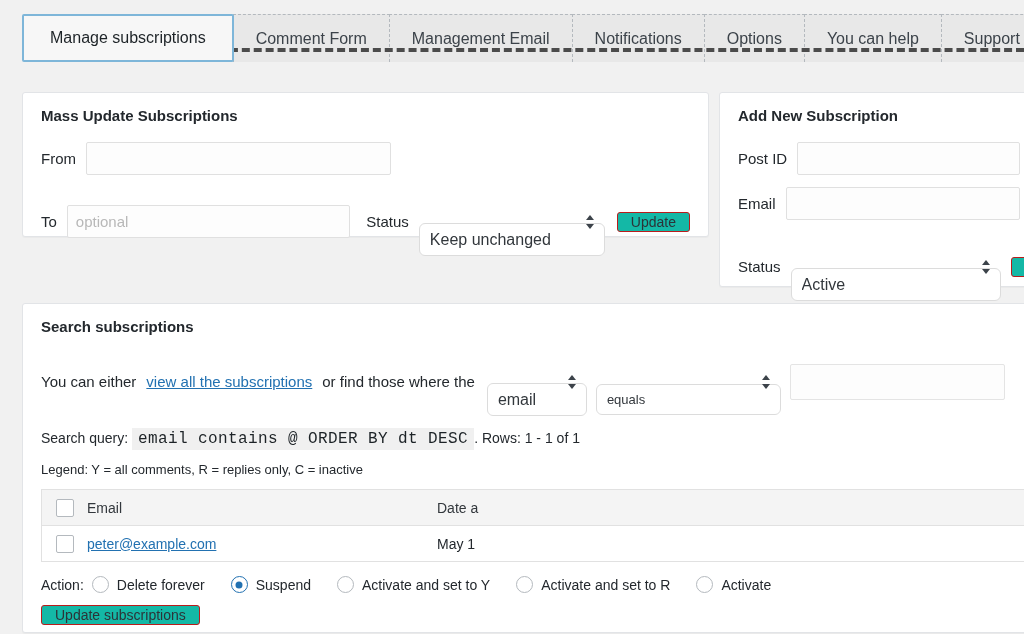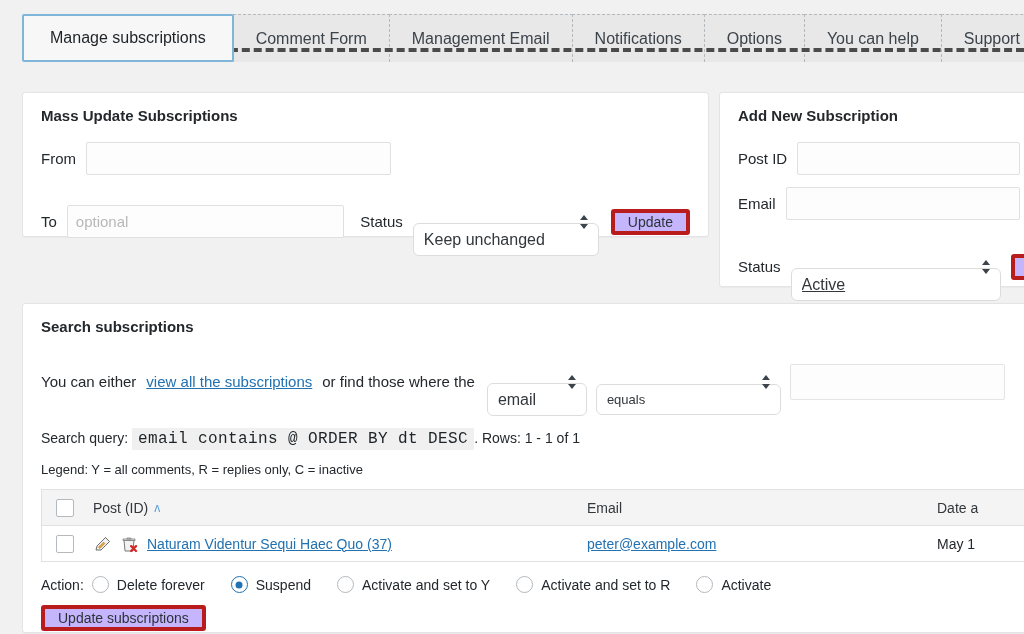--- a/index.html
+++ b/index.html
@@ -167,22 +167,22 @@
     width: 10px;
     height: 16px;
     pointer-events: none;
   }
   .caret-updown svg { display: block; }
 
   .btn {
     font-family: "Liberation Sans", sans-serif;
     font-size: 14px;
     color: #2c3338;
-    background: #c4b5fd;
-    border: 4px solid #b91c1c;
+    background: #14b8a6;
+    border: 1px solid #b91c1c;
     border-radius: 3px;
     padding: 1px 13px;
     cursor: pointer;
     white-space: nowrap;
     box-sizing: border-box;
   }
 
   
   .panel-search {
     margin: 16px 0 0 22px;
@@ -399,21 +399,21 @@
     </div>
 
     <div class="field-row">
       <span class="field-label">Email</span>
       <input class="txt txt-email" type="text" value="" style="">
     </div>
 
     <div class="field-row">
       <span class="field-label">Status</span>
       <span class="sel-wrap">
-        <select class="sel" style="width:210px;text-decoration:underline;">
+        <select class="sel" style="width:210px;">
           <option>Active</option>
         </select>
         <span class="caret-updown">
           <svg viewBox="0 0 10 16" width="10" height="16">
             <path d="M5 1 L9 6 L1 6 Z" fill="#3c434a"></path>
             <path d="M5 15 L1 10 L9 10 Z" fill="#3c434a"></path>
           </svg>
         </span>
       </span>
       <button class="btn" style="margin-left:10px;">A</button>
@@ -466,51 +466,27 @@
     <span class="query-code">email contains @ ORDER BY dt DESC</span><span>. Rows: 1 - 1 of 1</span>
   </div>
 
   <div class="legend-line">Legend: Y = all comments, R = replies only, C = inactive</div>
 
   <div class="tbl">
     <div class="tr head">
       <div class="td-check">
         <span class="cbox"></span>
       </div>
-      <div class="td-post">
-        <span>Post (ID)</span>
-        <span class="sortcaret">ʌ</span>
-      </div>
       <div class="td-email">Email</div>
       <div class="td-date">Date a</div>
     </div>
 
     <div class="tr">
       <div class="td-check">
         <span class="cbox"></span>
-      </div>
-      <div class="td-post">
-        <span class="row-icons">
-          <span>
-            <svg class="ico" viewBox="0 0 20 20">
-              <path d="M3 16 L4 12 L12.5 3.5 L16.5 7.5 L8 16 Z" fill="#f0f0f0" stroke="#6d6d6d" stroke-width="1"></path>
-              <path d="M12.5 3.5 L16.5 7.5" stroke="#6d6d6d" stroke-width="1"></path>
-              <path d="M5.5 13.2 L10.5 8.2 L11.8 9.5 L6.8 14.5 Z" fill="#e8a33d" stroke="#b97c1f" stroke-width=".7"></path>
-            </svg>
-          </span>
-          <span>
-            <svg class="ico" viewBox="0 0 20 20">
-              <path d="M5 6 H15 L14 17 H6 Z" fill="#f2f2f2" stroke="#7a7a7a" stroke-width="1"></path>
-              <path d="M4 5 H16 V6.5 H4 Z" fill="#e6e6e6" stroke="#7a7a7a" stroke-width=".8"></path>
-              <path d="M8 4 H12 V5 H8 Z" fill="#dcdcdc" stroke="#7a7a7a" stroke-width=".7"></path>
-              <path d="M12.2 12.2 L17 17 M17 12.2 L12.2 17" stroke="#d12a2a" stroke-width="2.4" stroke-linecap="round"></path>
-            </svg>
-          </span>
-        </span>
-        <a href="#">Naturam Videntur Sequi Haec Quo (37)</a>
       </div>
       <div class="td-email">
         <a href="#">peter@example.com</a>
       </div>
       <div class="td-date">May 1</div>
     </div>
   </div>
 
   <div class="action-row">
     <span class="action-label">Action:</span>

